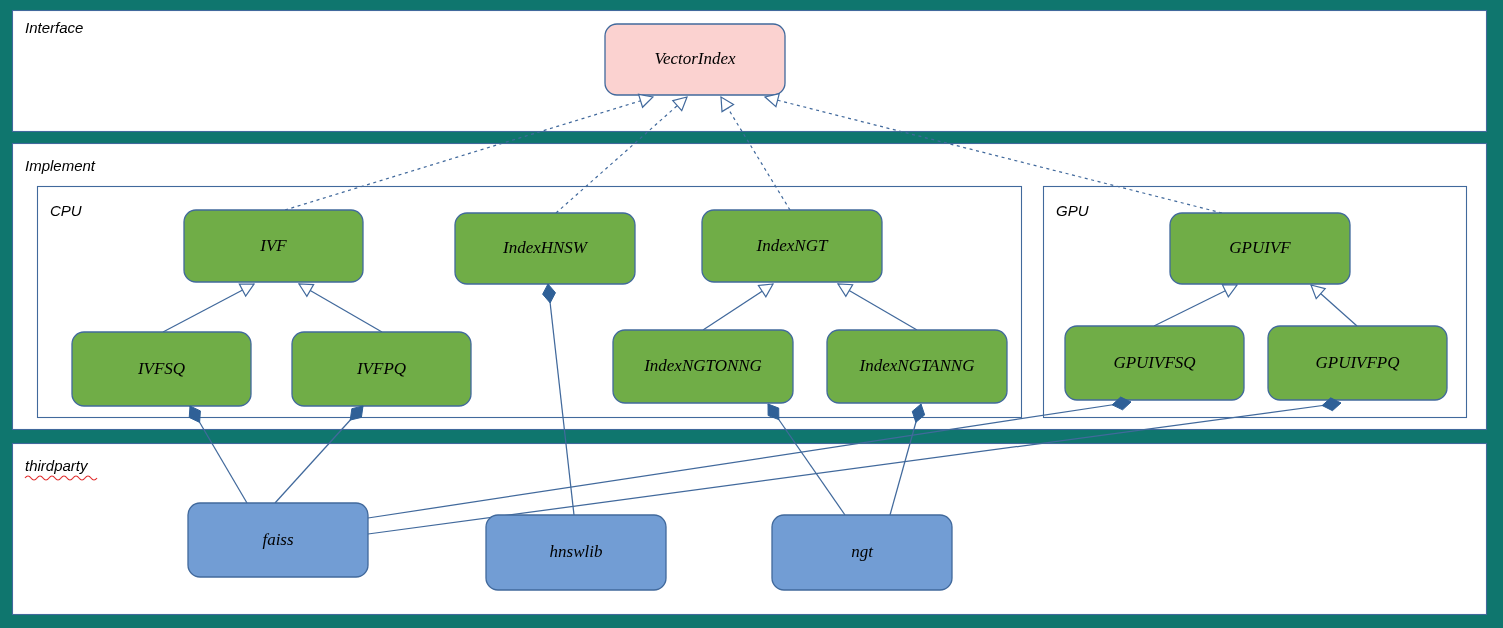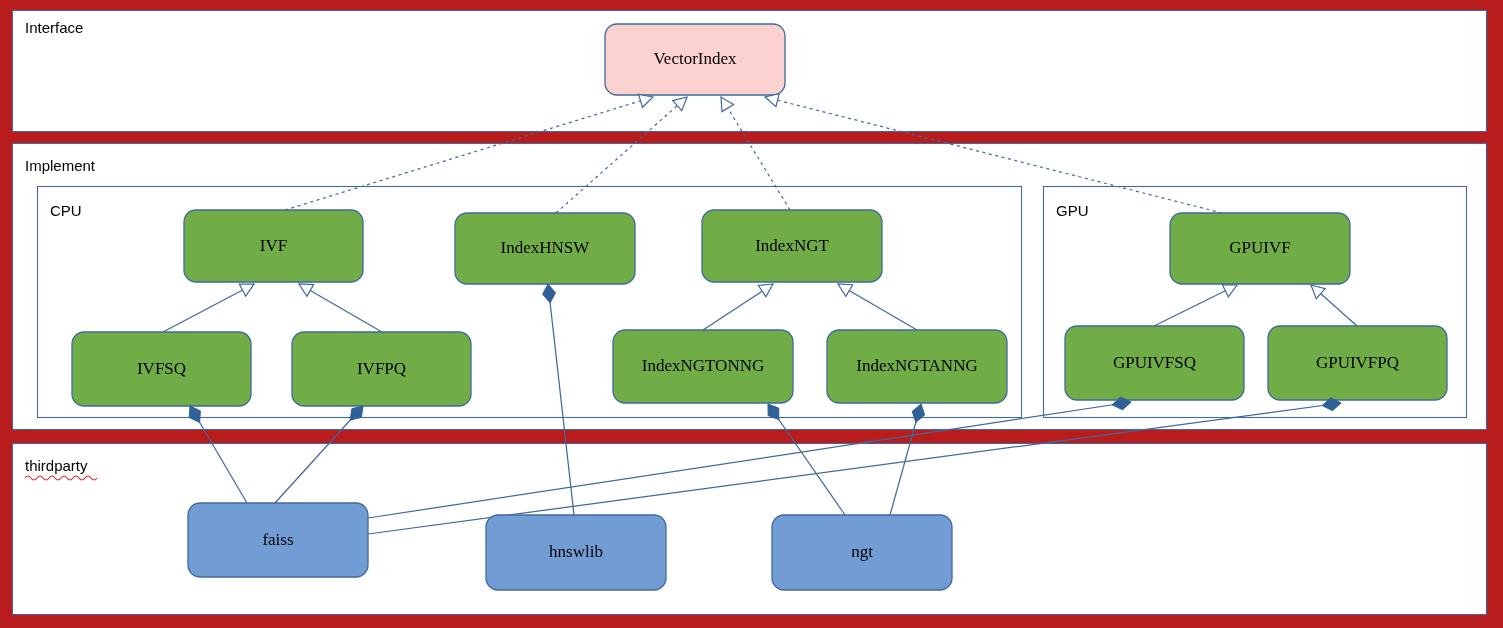--- a/index.html
+++ b/index.html
@@ -4,23 +4,24 @@
 <style>
   html, body {
     margin: 0;
     padding: 0;
     background: #ffffff;
   }
   #canvas {
     position: relative;
     width: 1503px;
     height: 628px;
-    background: #b91c1c;
+    background: #0f766e;
     font-family: "Liberation Serif", "DejaVu Serif", serif;
     overflow: hidden;
+    font-style: italic;
   }
   #diagram-svg {
     position: absolute;
     left: 0;
     top: 0;
     width: 1503px;
     height: 628px;
   }
   .container-label {
     font-family: "Liberation Sans", "DejaVu Sans", sans-serif;

